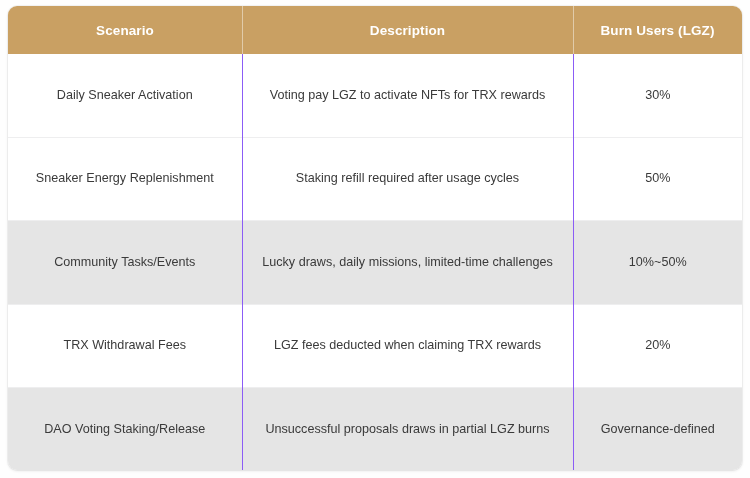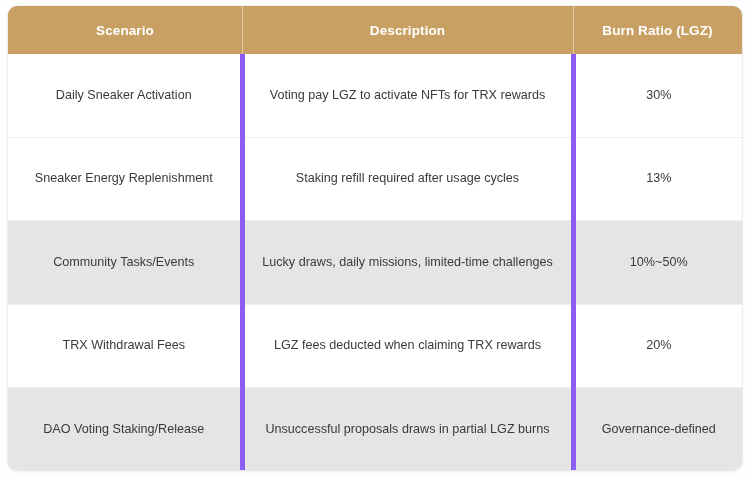--- a/index.html
+++ b/index.html
@@ -53,21 +53,21 @@
     box-shadow: inset 1px 0 0 rgba(255,255,255,0.45);
   }
   table.burn-table tbody td {
     height: 70.5px;
     font-size: 12.6px;
     color: #3a3a3a;
     text-align: center;
     vertical-align: middle;
     padding: 6px 10px;
     border-top: 1px solid #eeeeef;
-    border-right: 5px solid #8b5cf6;
+    border-right: 1px solid #8b5cf6;
     line-height: 1.35;
   }
   table.burn-table tbody td:last-child {
     border-right: none;
   }
   table.burn-table tbody tr.alt td {
     background: #e5e5e5;
   }
   table.burn-table tbody tr:first-child td {
     border-top: none;
@@ -84,33 +84,33 @@
     <table class="burn-table">
       <colgroup>
         <col class="col-scenario">
         <col class="col-desc">
         <col class="col-ratio">
       </colgroup>
       <thead>
         <tr>
           <th>Scenario</th>
           <th class="col-sep">Description</th>
-          <th class="col-sep">Burn Ratio (LGZ)</th>
+          <th class="col-sep">Burn Users (LGZ)</th>
         </tr>
       </thead>
       <tbody>
         <tr>
           <td>Daily Sneaker Activation</td>
           <td>Voting pay LGZ to activate NFTs for TRX rewards</td>
           <td>30%</td>
         </tr>
         <tr>
           <td>Sneaker Energy Replenishment</td>
           <td>Staking refill required after usage cycles</td>
-          <td>13%</td>
+          <td>50%</td>
         </tr>
         <tr class="alt">
           <td>Community Tasks/Events</td>
           <td>Lucky draws, daily missions, limited-time challenges</td>
           <td>10%~50%</td>
         </tr>
         <tr>
           <td>TRX Withdrawal Fees</td>
           <td>LGZ fees deducted when claiming TRX rewards</td>
           <td>20%</td>

